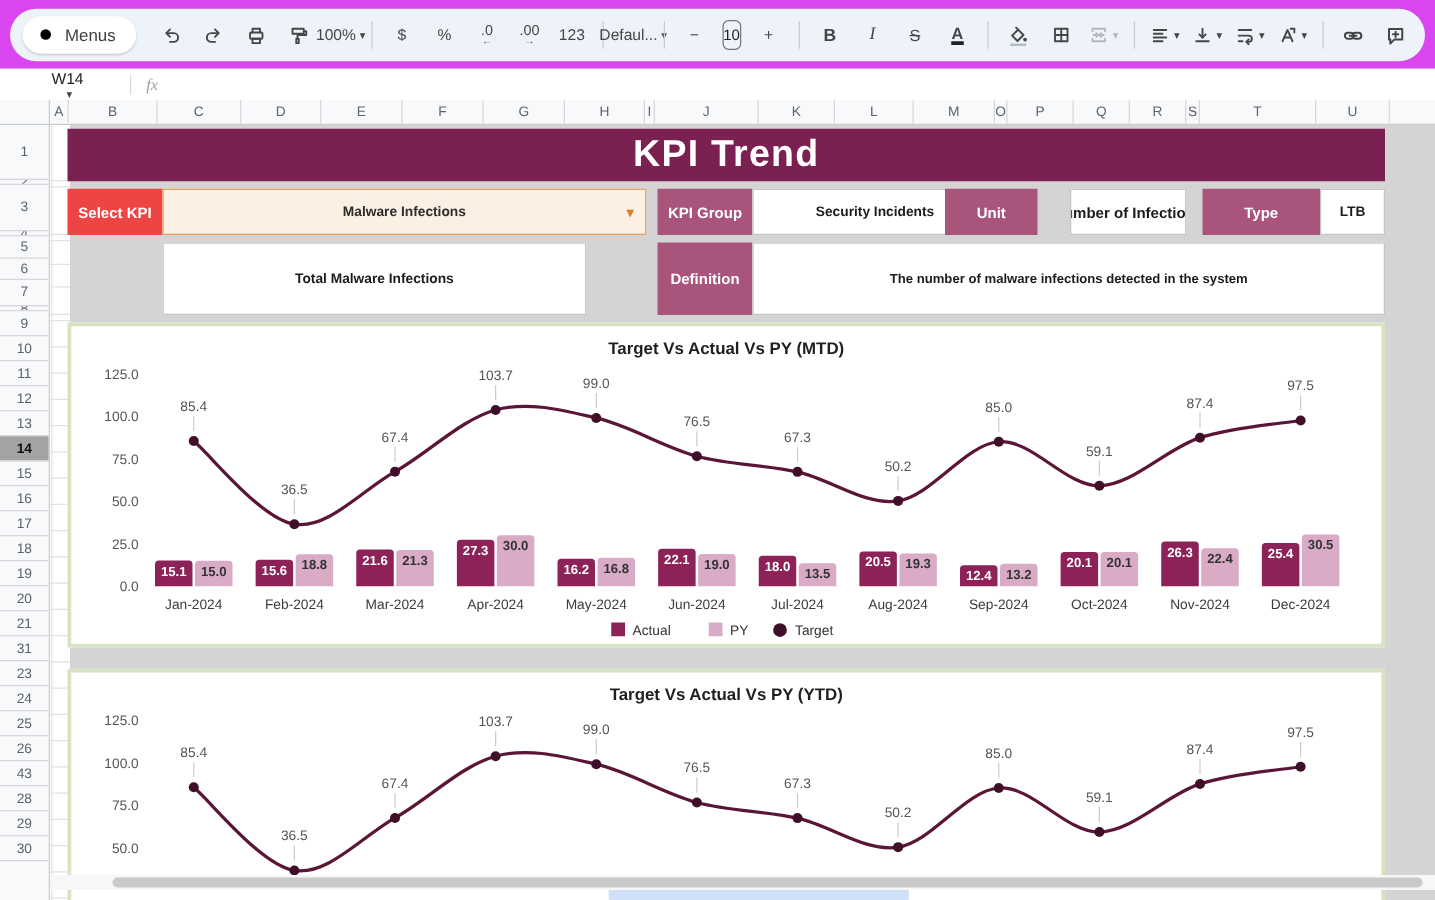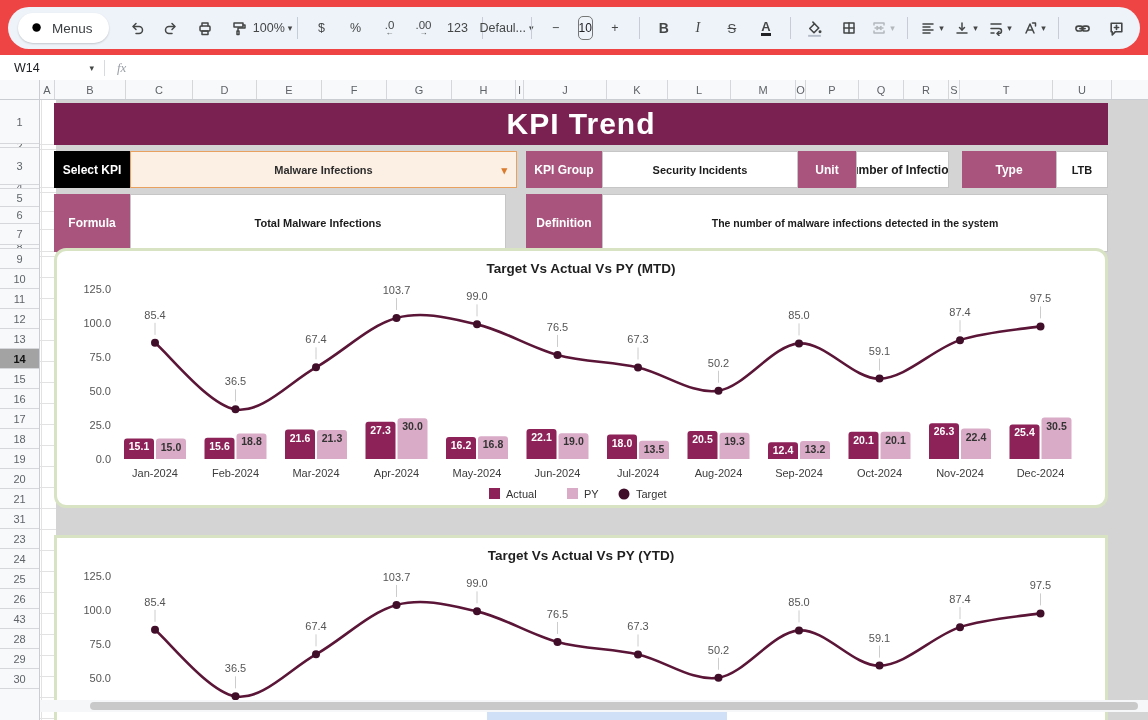--- a/index.html
+++ b/index.html
@@ -1,20 +1,20 @@
 <!DOCTYPE html>
 <html><head>
 <meta charset="utf-8">
 <style>
   html,body{margin:0;padding:0;}
   body{width:1148px;height:720px;overflow:hidden;background:#fff;
        font-family:"Liberation Sans",sans-serif;position:relative;}
   svg{display:block}
   
-  .topbar{position:absolute;left:0;top:0;width:1148px;height:55px;background:#ef4444;}
+  .topbar{position:absolute;left:0;top:0;width:1148px;height:55px;background:#d946ef;}
   .toolbar{position:absolute;left:8px;top:7px;width:1132px;height:42px;background:#eef3fa;
            border-radius:21px;display:flex;align-items:center;padding:0 10px;box-sizing:border-box;
            gap:2px;overflow:hidden;white-space:nowrap;}
   .menus-pill{display:flex;align-items:center;gap:7px;background:#fff;border-radius:16px;
               height:30px;padding:0 16px 0 12px;box-shadow:0 1px 2px rgba(0,0,0,.18);
               color:#3c4043;font-size:13.5px;margin-right:10px;}
   .tbi{height:28px;min-width:26px;display:flex;align-items:center;justify-content:center;
        border-radius:6px;color:#444746;font-size:12.5px;padding:0 3px;}
   .tbi svg{stroke:#444746;fill:none;stroke-width:1.5;stroke-linecap:round;stroke-linejoin:round;}
   .tbi.dis svg{stroke:#b3b8bd;}
@@ -27,21 +27,21 @@
   .sizebox{width:26px;height:22px;border:1.5px solid #747775;border-radius:5px;display:flex;
            align-items:center;justify-content:center;font-size:12px;color:#202124;margin:0 4px;}
   .bold-b{font-weight:bold;font-size:14px;}
   .ital-i{font-style:italic;font-family:"Liberation Serif",serif;font-size:14px;}
   .strike-s{text-decoration:line-through;font-size:13px;}
   .ta{font-weight:bold;font-size:13px;border-bottom:3px solid #202124;line-height:13px;}
   
   .fbar{position:absolute;left:0;top:55px;width:1148px;height:25px;background:#fff;
         border-bottom:1px solid #e1e3e6;display:flex;align-items:center;}
   .namebox{width:80px;display:flex;align-items:center;justify-content:space-between;
-           padding:0 10px 0 14px;font-size:12.5px;color:#202124;}
+           padding:0 10px 0 14px;font-size:12.5px;color:#202124;flex-direction:column;}
   .fx{font-style:italic;font-family:"Liberation Serif",serif;color:#9aa0a6;font-size:13px;
       margin-left:12px;}
   .fsep{width:1px;height:16px;background:#d7dade;}
   
   .corner{position:absolute;left:0;top:80px;width:40px;height:20px;background:#f8f9fa;
           border-right:1px solid #cacdd1;border-bottom:1px solid #cacdd1;box-sizing:border-box;}
   .colheads{position:absolute;left:40px;top:80px;height:20px;right:0;display:flex;
             background:#f8f9fa;border-bottom:1px solid #cacdd1;box-sizing:border-box;overflow:hidden;}
   .colh{border-right:1px solid #d5d7da;box-sizing:border-box;font-size:11px;color:#5f6368;
         display:flex;align-items:center;justify-content:center;overflow:hidden;flex:0 0 auto;}
@@ -54,21 +54,21 @@
   .grid{position:absolute;left:40px;top:100px;width:1108px;height:620px;background:#fff;
         overflow:hidden;}
   .vline{position:absolute;top:0;bottom:0;width:1px;background:#e2e2e2;}
   .hline{position:absolute;left:0;right:0;height:1px;background:#e2e2e2;}
   .grayfill{position:absolute;left:16px;right:0;top:0;bottom:0;background:#d4d4d4;}
   .banner{position:absolute;left:14px;top:3px;width:1054px;height:42px;background:#7b2151;
           color:#fff;display:flex;align-items:center;justify-content:center;
           font-size:30px;font-weight:bold;letter-spacing:1px;}
   .blk{position:absolute;box-sizing:border-box;display:flex;align-items:center;justify-content:center;}
   .lab{background:#a9547d;color:#fff;font-weight:bold;font-size:12px;}
-  .lab.orange{background:#000000;}
+  .lab.orange{background:#ef4444;}
   .vbox{background:#fff;border:1px solid #c6c6c6;font-weight:bold;font-size:11px;color:#1c1c1c;
         text-align:center;overflow:hidden;white-space:nowrap;}
   .ddown{background:#fcefe3;border:1px solid #e9a15f;font-weight:bold;font-size:11px;color:#2d2d2d;
          position:relative;}
   .dd-caret{position:absolute;right:9px;top:50%;transform:translateY(-50%);color:#d97c2e;font-size:11px;}
   .defbox{font-size:10.5px;}
   .chart{position:absolute;left:14px;width:1054px;height:260px;background:#fff;
          border:3px solid #d7e3c3;box-sizing:border-box;}
   .chart svg{font-family:"Liberation Sans",sans-serif;}
   
@@ -371,31 +371,30 @@
 
   <div class="banner">KPI Trend</div>
 
   <div class="blk lab orange" style="left:14px;top:51px;width:76px;height:37px;">Select KPI</div>
   <div class="blk ddown" style="left:90px;top:51px;width:387px;height:37px;">
     <span>Malware Infections</span>
     <span class="dd-caret">▾</span>
   </div>
   <div class="blk lab" style="left:486px;top:51px;width:76px;height:37px;">KPI Group</div>
   <div class="blk vbox" style="left:562px;top:51px;width:196px;height:37px;">Security Incidents</div>
-  <div class="blk lab" style="left:758px;top:51px;width:58px;height:37px;">Unit</div>
+  <div class="blk lab" style="left:716px;top:51px;width:74px;height:37px;">Unit</div>
   <div class="blk vbox" style="left:816px;top:51px;width:93px;height:37px;font-size:12px;">Number of Infections</div>
   <div class="blk lab" style="left:922px;top:51px;width:94px;height:37px;">Type</div>
   <div class="blk vbox" style="left:1016px;top:51px;width:52px;height:37px;">LTB</div>
 
-  <div class="blk lab" style="left:14px;top:94px;width:76px;height:58px;">Formula</div>
-  <div class="blk vbox" style="left:90px;top:94px;width:376px;height:58px;">Total Malware Infections</div>
+  <div class="blk vbox" style="left:90px;top:94px;width:339px;height:58px;">Total Malware Infections</div>
   <div class="blk lab" style="left:486px;top:94px;width:76px;height:58px;">Definition</div>
   <div class="blk vbox defbox" style="left:562px;top:94px;width:506px;height:58px;">The number of malware infections detected in the system</div>
 
-  <div class="chart" style="top:148px;border-radius:12px;">
+  <div class="chart" style="top:158px;">
       <svg viewBox="0 0 1048 254" width="100%" height="100%">
         <text x="524" y="22" text-anchor="middle" font-size="13.5" fill="#1f1f1f" font-weight="bold">Target Vs Actual Vs PY (MTD)</text>
         <text x="54" y="42" text-anchor="end" font-size="11" fill="#555555">125.0</text>
         <text x="54" y="76" text-anchor="end" font-size="11" fill="#555555">100.0</text>
         <text x="54" y="109.99999999999999" text-anchor="end" font-size="11" fill="#555555">75.0</text>
         <text x="54" y="144" text-anchor="end" font-size="11" fill="#555555">50.0</text>
         <text x="54" y="178" text-anchor="end" font-size="11" fill="#555555">25.0</text>
         <text x="54" y="212" text-anchor="end" font-size="11" fill="#555555">0.0</text>
         <g>
           <path d="M67,208 v-17.536 a3,3 0 0 1 3,-3 h24 a3,3 0 0 1 3,3 v17.536 z" fill="#8c2257"></path>

